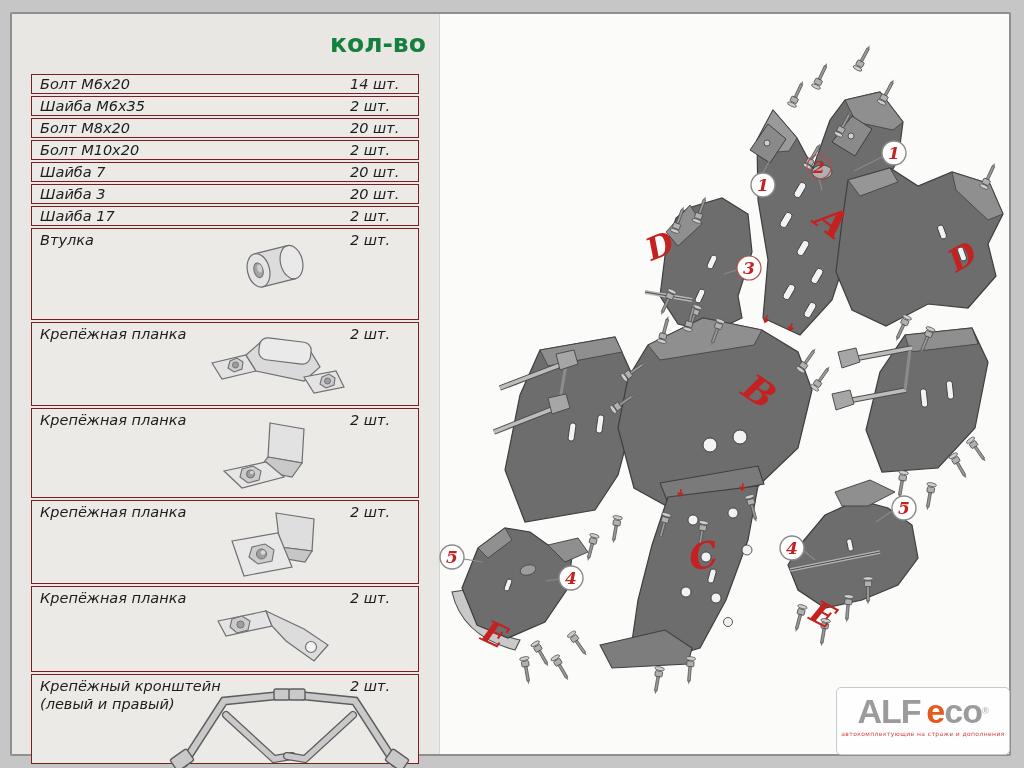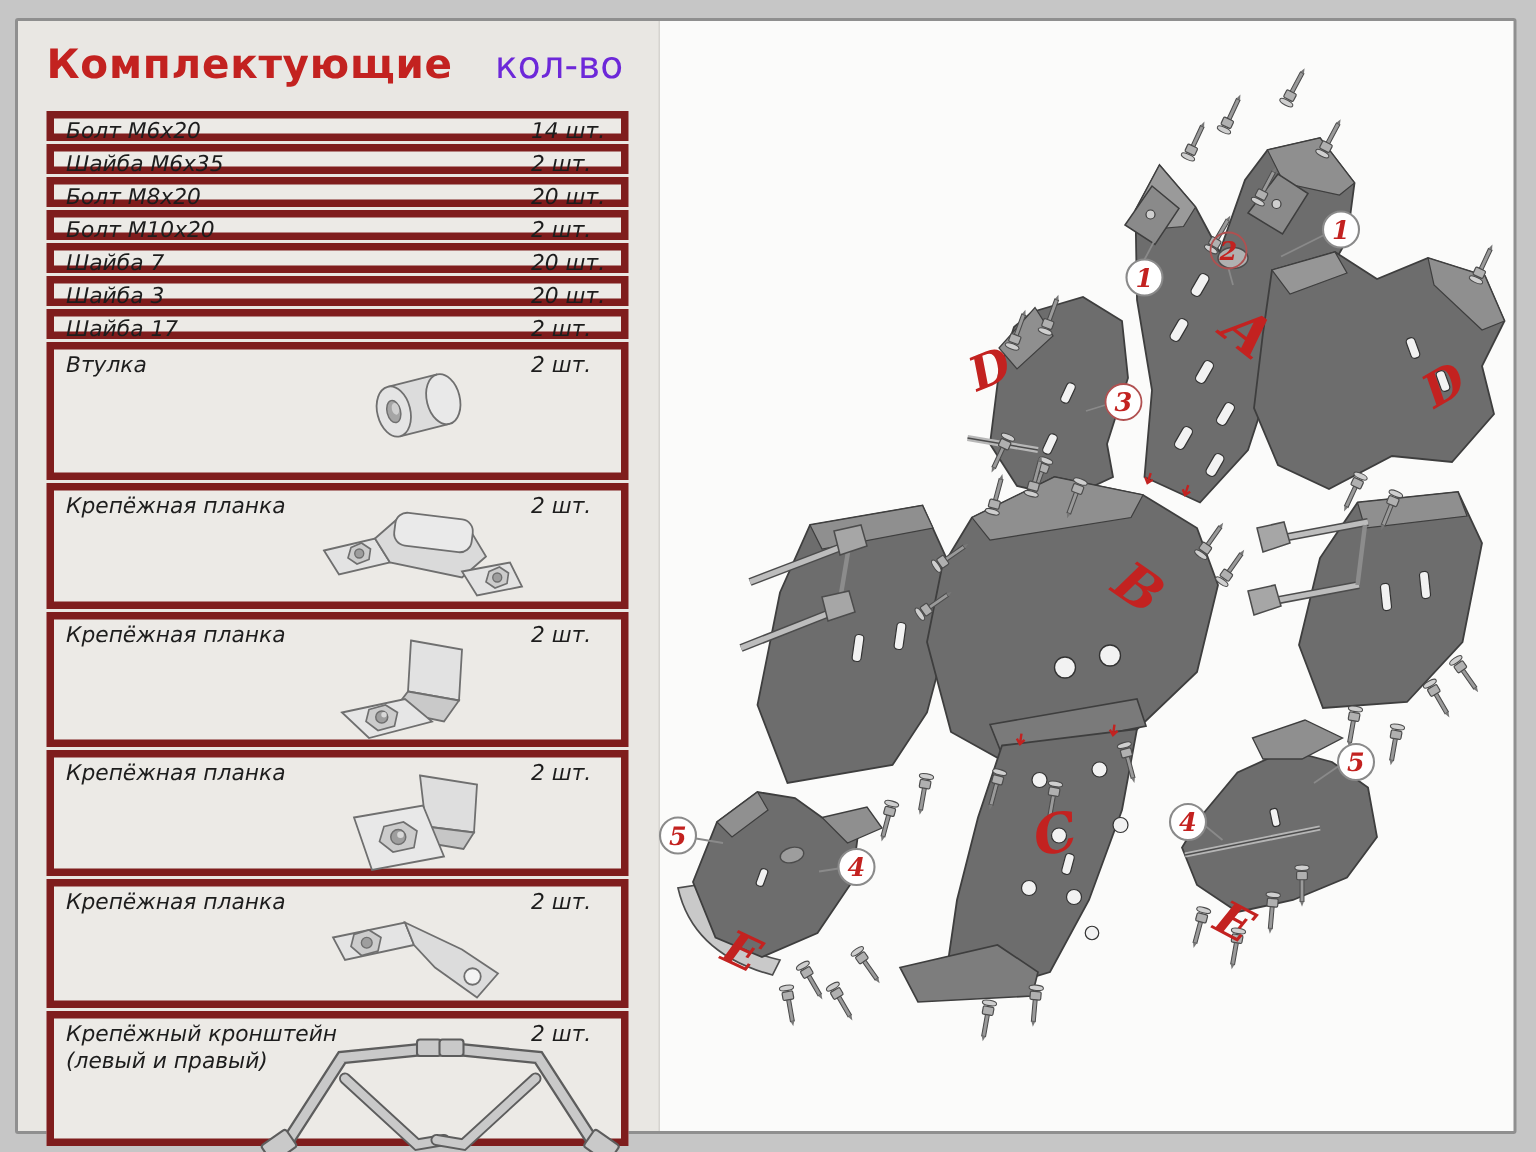--- a/index.html
+++ b/index.html
@@ -4,23 +4,23 @@
 <style>
   html,body{margin:0;padding:0;}
   body{font-family:"DejaVu Sans",sans-serif;background:#c6c6c6;}
   #page{position:relative;width:1024px;height:768px;background:#c6c6c6;overflow:hidden;}
   #frame{position:absolute;left:10px;top:12px;width:1001px;height:744px;box-sizing:border-box;
          background:#fbfbfa;border:2px solid #8f8f8f;border-radius:2px;}
   #panel{position:absolute;left:0;top:0;width:427px;height:100%;background:#e9e7e3;
          border-right:1px solid #d6d4d0;}
   .panel-header{position:relative;margin:14px 0 0 19px;height:42px;}
   .title{font-size:27px;font-weight:bold;color:#c32220;letter-spacing:0.5px;}
-  .qty-h{position:absolute;left:299px;top:1px;font-size:25px;font-weight:normal;color:#6d28d9;}
+  .qty-h{position:absolute;left:299px;top:1px;font-size:25px;font-weight:bold;color:#15803d;}
   #comptable{position:absolute;left:19px;top:60px;width:388px;}
-  .row{position:relative;border:5px solid #7f1d1d;margin-bottom:2px;box-sizing:border-box;background:#eceae6;}
+  .row{position:relative;border:1px solid #7f1d1d;margin-bottom:2px;box-sizing:border-box;background:#eceae6;}
   .row.simple{height:20px;}
   .lbl,.lbl2,.qty{font-style:italic;font-size:14.5px;color:#1d1d1d;white-space:nowrap;}
   .simple .lbl{position:absolute;left:8px;top:0;line-height:18px;}
   .simple .qty{position:absolute;left:318px;top:0;line-height:18px;}
   .tall .lbl{position:absolute;left:8px;top:2px;line-height:18px;}
   .tall .lbl2{position:absolute;left:8px;top:20px;line-height:18px;}
   .tall .qty{position:absolute;left:318px;top:2px;line-height:18px;}
   .row svg{position:absolute;}
   #diagram{position:absolute;left:437px;top:13px;}
   #logo{position:absolute;left:836px;top:687px;width:172px;height:66px;background:#fefefe;
@@ -33,21 +33,20 @@
   .logo-tag b{color:#d04040;font-weight:normal;}
 </style>
 </head>
 <body>
 
 <div id="page">
  <div id="frame">
 
   <div id="panel">
     <div class="panel-header">
-      <span class="title">Комплектующие</span>
       <span class="qty-h">кол-во</span>
     </div>
 
     <div id="comptable">
       <div class="row simple">
         <span class="lbl">Болт М6х20</span>
         <span class="qty">14 шт.</span>
       </div>
       <div class="row simple">
         <span class="lbl">Шайба М6х35</span>
@@ -385,13 +384,17 @@
           <circle cx="792" cy="548" r="12" fill="#ffffff" stroke="#8a8a8a" stroke-width="1.4"></circle>
        <text x="792" y="554" text-anchor="middle" font-family="'DejaVu Serif',serif" font-style="italic" font-weight="bold" font-size="17" fill="#c32220">4</text>
         </g>
     <g>
           <circle cx="904" cy="508" r="12" fill="#ffffff" stroke="#8a8a8a" stroke-width="1.4"></circle>
        <text x="904" y="514" text-anchor="middle" font-family="'DejaVu Serif',serif" font-style="italic" font-weight="bold" font-size="17" fill="#c32220">5</text>
         </g>
   </g>
  </svg>
 
+ <div id="logo">
+   <div class="logo-line"><span>ALF</span> <span class="logo-e">e</span><span>co</span><span class="logo-reg">®</span></div>
+   <div class="logo-tag"><b>автокомплектующие на страже и дополнения</b></div>
+ </div>
 </div>
 
 </body></html>

